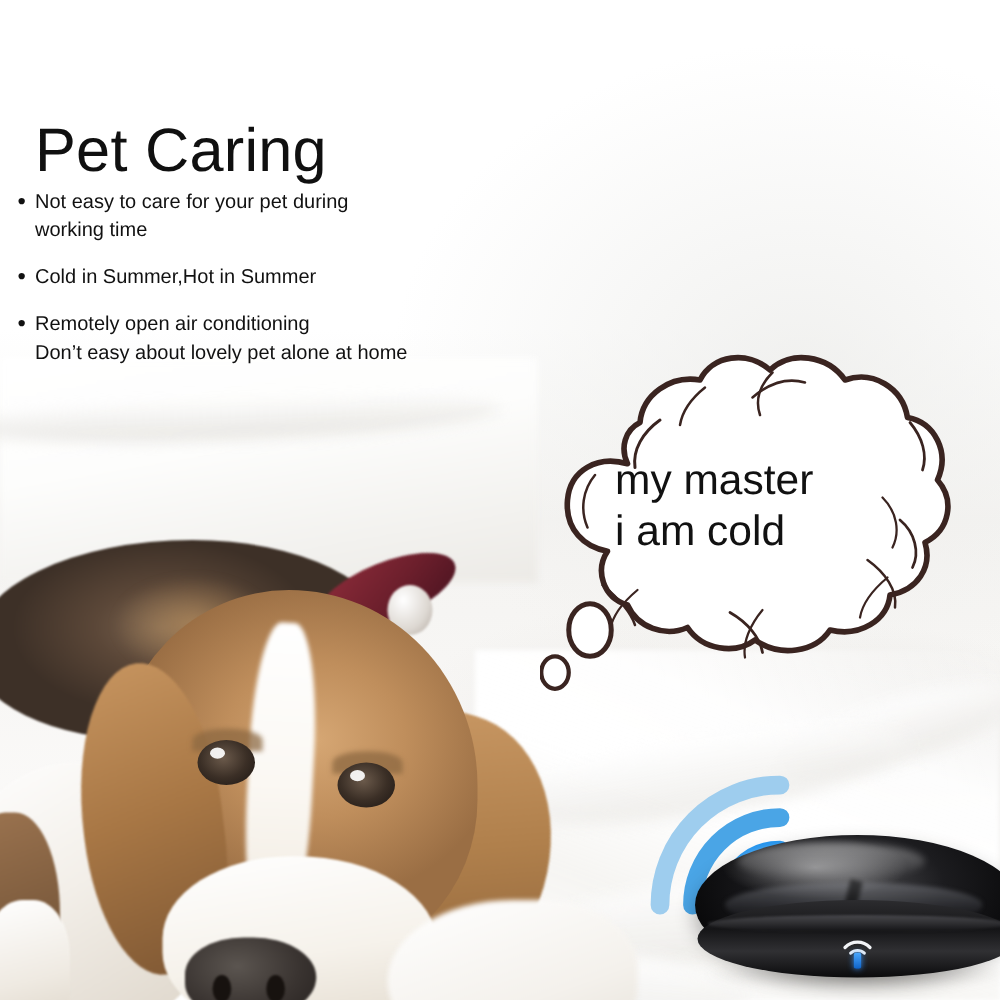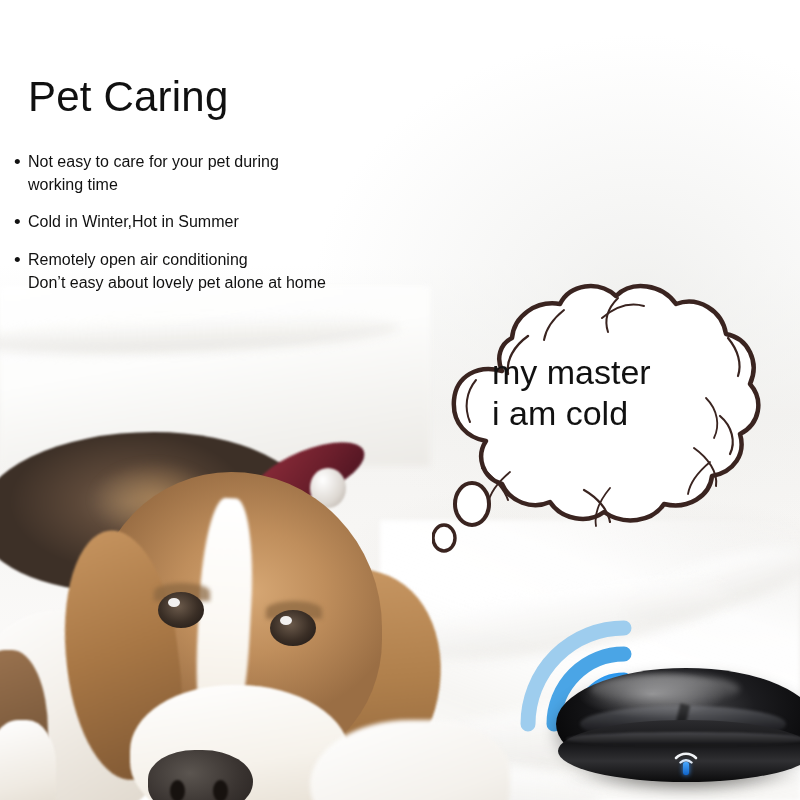--- a/index.html
+++ b/index.html
@@ -152,36 +152,36 @@
   }
   
   .blanket{
     left:330px;top:300px;width:200px;height:130px;border-radius:50% 40% 46% 50%;
     background:linear-gradient(160deg,#ffffff 0%,#f4f1ec 60%,#e4dfd6 100%);
     filter:blur(2px);
   }
 
   
   .headline{
-    position:absolute;left:28px;top:76px;
-    font-size:42px;color:#101010;letter-spacing:.2px;line-height:1;
+    position:absolute;left:28px;top:97px;
+    font-size:49px;color:#101010;letter-spacing:.2px;line-height:1;
   }
   .bullets{position:absolute;left:14px;top:150px;width:470px;}
   .bullet-row{display:flex;align-items:flex-start;margin-bottom:14px;}
   .dot{
     width:14px;flex:0 0 14px;color:#111;font-size:19px;line-height:24px;text-align:left;
   }
   .bullet-text{
     font-size:16px;line-height:23px;color:#111;white-space:pre-line;
   }
 
   
   .bubble-wrap{position:absolute;left:432px;top:276px;width:352px;height:280px;}
   .bubble-text{
-    position:absolute;left:60px;top:76px;width:250px;
+    position:absolute;left:60px;top:88px;width:250px;
     font-size:34px;line-height:41px;color:#111;white-space:pre-line;text-align:left;
   }
 
   
   .wifi-arcs{position:absolute;left:512px;top:606px;width:150px;height:130px;}
 
   
   .device{position:absolute;left:556px;top:662px;width:268px;height:130px;}
   .dev-body{
     position:absolute;left:0;top:6px;width:260px;height:112px;border-radius:50%;
@@ -268,21 +268,21 @@
   <div class="headline">Pet Caring</div>
 
   <div class="bullets">
     <div class="bullet-row">
       <div class="dot">•</div>
       <div class="bullet-text">Not easy to care for your pet during
 working time</div>
     </div>
     <div class="bullet-row">
       <div class="dot">•</div>
-      <div class="bullet-text">Cold in Winter,Hot in Summer</div>
+      <div class="bullet-text">Cold in Summer,Hot in Summer</div>
     </div>
     <div class="bullet-row">
       <div class="dot">•</div>
       <div class="bullet-text">Remotely open air conditioning
 Don’t easy about lovely pet alone at home</div>
     </div>
   </div>
 
   <div class="bubble-wrap">
     <svg width="352" height="280" viewBox="0 0 352 280">

